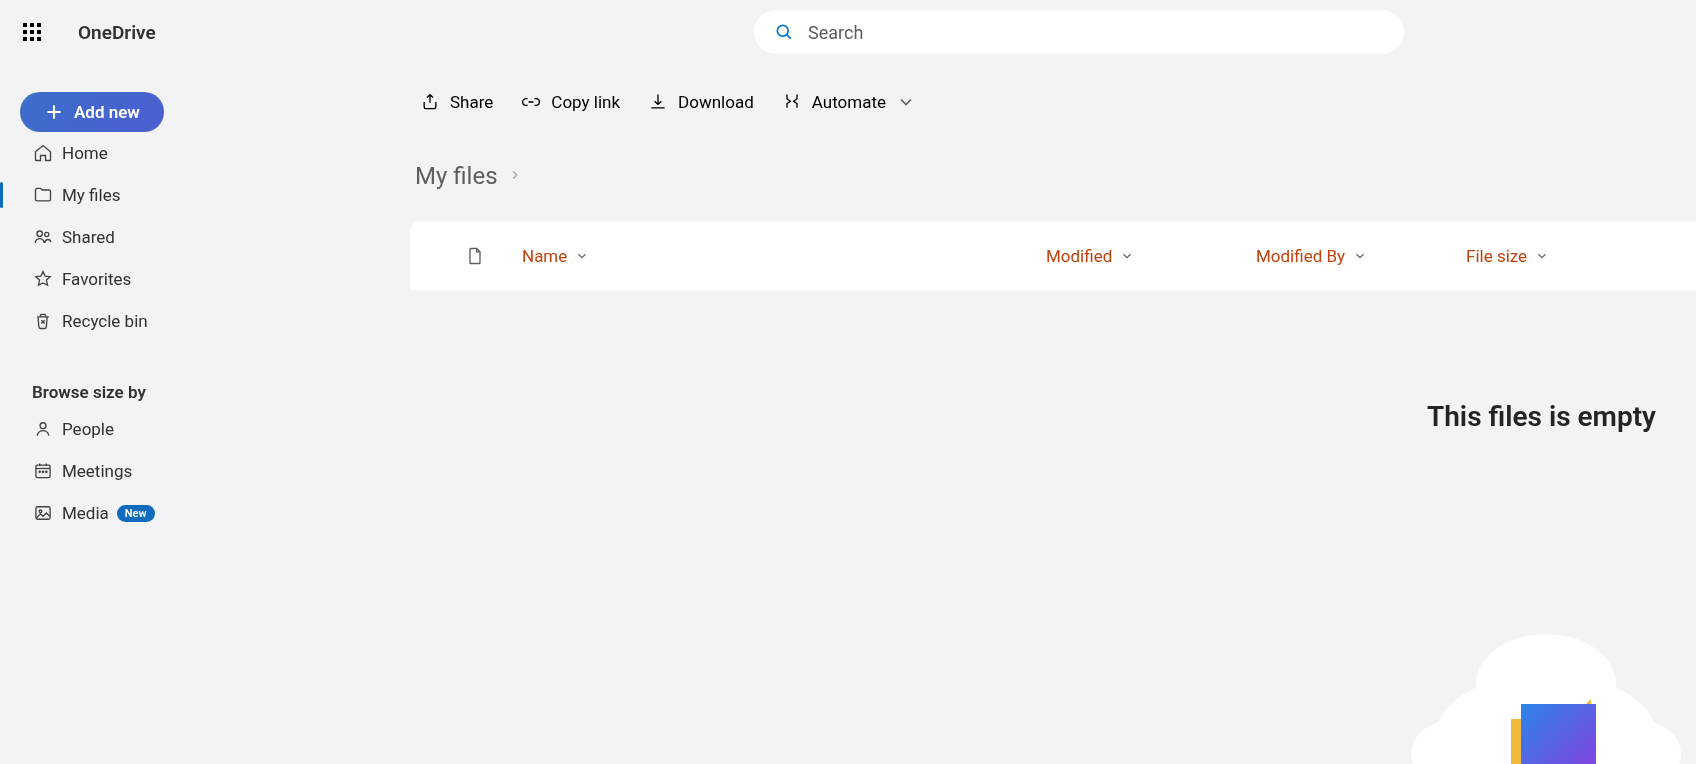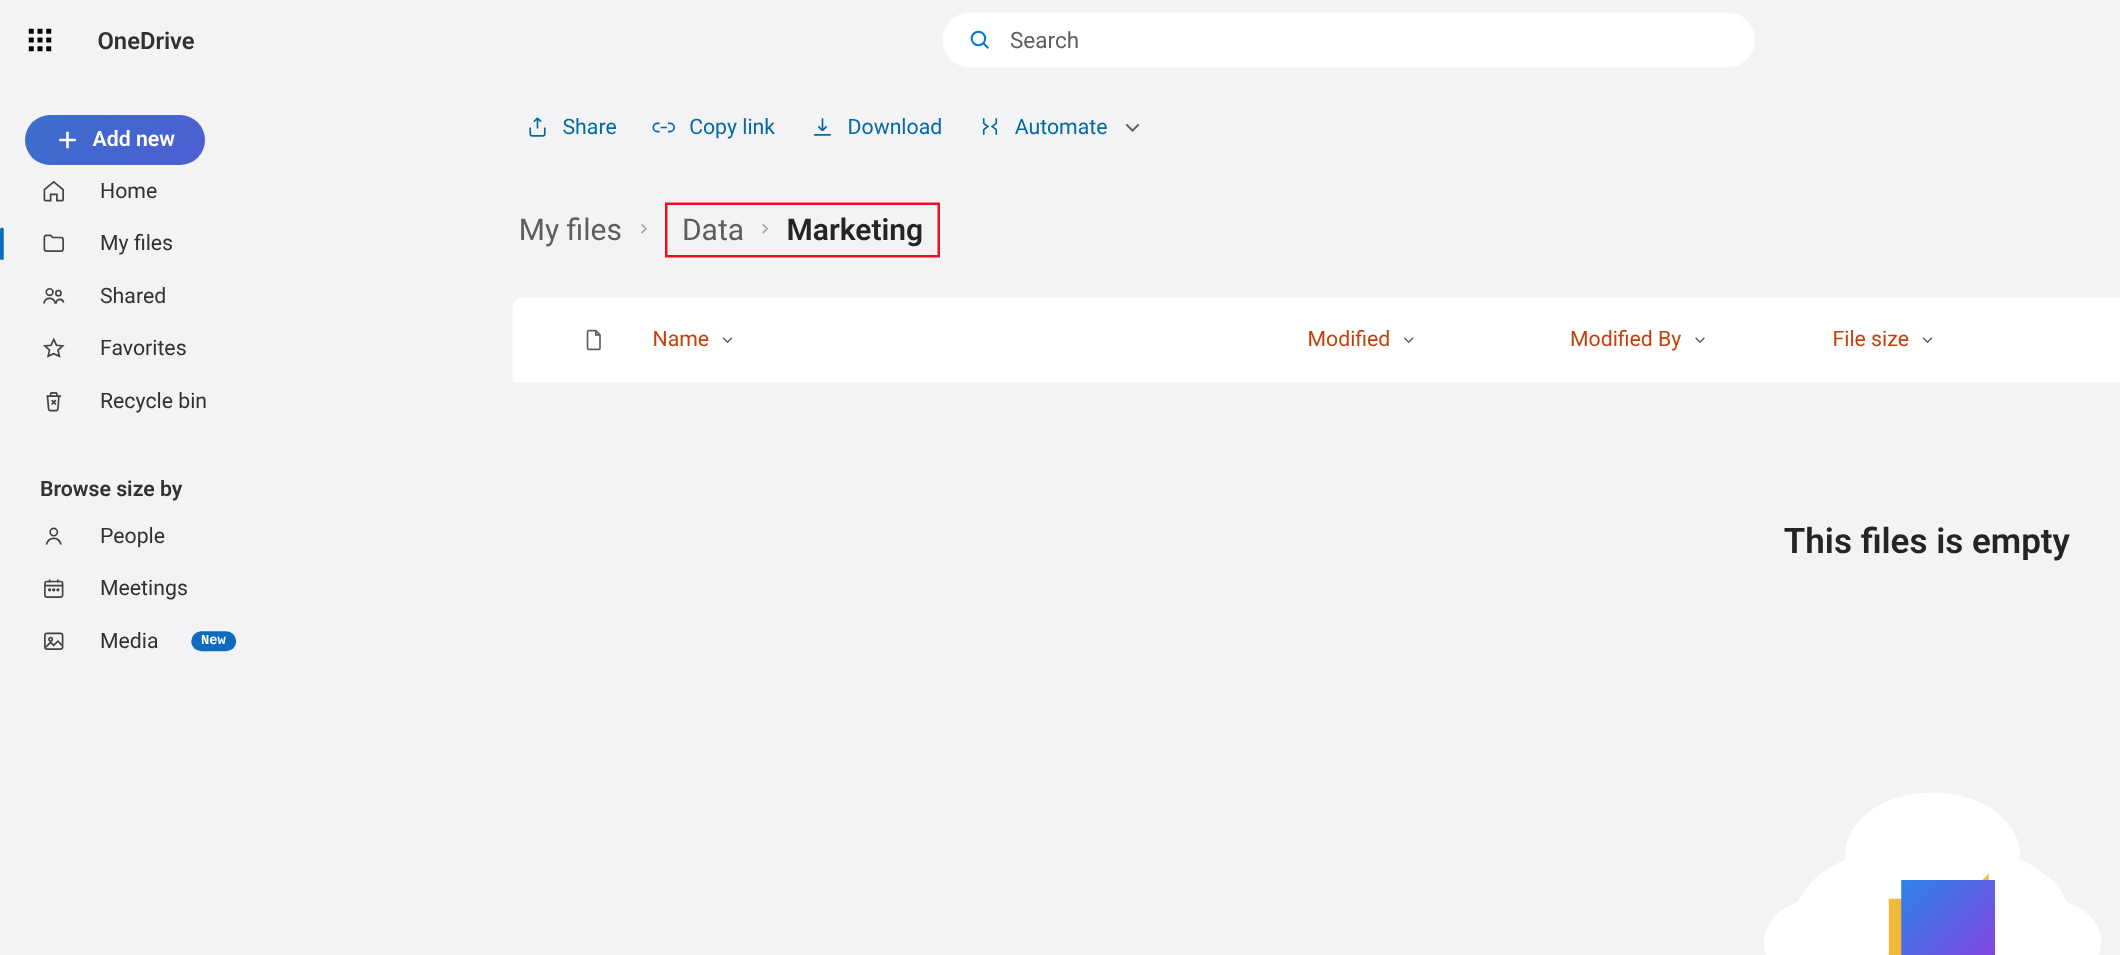--- a/index.html
+++ b/index.html
@@ -20,30 +20,30 @@
     
     .layout { display: flex; height: calc(100% - 64px); }
     .sidebar { width: 300px; padding: 28px 0 0 20px; }
 
     .add-new-btn { display: inline-flex; align-items: center; gap: 10px; background: linear-gradient(135deg, #3b6ecc, #4d5ed1); color: #fff; border: none; border-radius: 24px; padding: 10px 24px; font-size: 17px; font-weight: 600; cursor: pointer; }
     .add-new-btn svg { width: 20px; height: 20px; }
 
     .section-heading { font-size: 17px; font-weight: 600; color: #323130; margin: 40px 0 6px 12px; }
 
     .nav-list { list-style: none; }
-    .nav-item { display: flex; align-items: center; gap: 26px; padding: 10px 12px; font-size: 17px; color: #323130; cursor: pointer; border-radius: 4px; position: relative; }
+    .nav-item { display: flex; align-items: center; gap: 8px; padding: 10px 12px; font-size: 17px; color: #323130; cursor: pointer; border-radius: 4px; position: relative; }
     .nav-item.active::before { content: ""; position: absolute; left: -20px; top: 8px; bottom: 8px; width: 3px; background: #0f6cbd; border-radius: 2px; }
     .nav-item .icon { width: 22px; height: 22px; display: flex; align-items: center; justify-content: center; color: #424242; }
     .nav-item svg { width: 20px; height: 20px; }
-    .badge { background: #0f6cbd; color: #fff; font-size: 11px; font-weight: 600; padding: 2px 8px; border-radius: 10px; font-family: Liberation Mono, monospace; }
+    .badge { background: #0f6cbd; color: #fff; font-size: 11px; font-weight: 600; padding: 2px 8px; border-radius: 10px; }
 
     
     .main { flex: 1; padding: 28px 0 0 0; position: relative; }
     .toolbar { display: flex; gap: 28px; padding-left: 120px; margin-bottom: 50px; }
-    .tool-btn { display: inline-flex; align-items: center; gap: 10px; font-size: 17px; color: #0369a1; cursor: pointer; }
+    .tool-btn { display: inline-flex; align-items: center; gap: 10px; font-size: 17px; color: #000000; cursor: pointer; }
     .tool-btn svg { width: 20px; height: 20px; }
 
     .breadcrumb { display: flex; align-items: center; gap: 10px; padding-left: 115px; font-size: 24px; margin-bottom: 32px; }
     .crumb-link { color: #605e5c; cursor: pointer; }
     .crumb-sep { color: #a19f9d; font-size: 16px; }
     .crumb-current { color: #242424; font-weight: 600; }
     .highlight-box { border: 2px solid #e81123; padding: 6px 12px; display: inline-flex; align-items: center; gap: 10px; }
 
     .table-wrap { background: #fff; margin-left: 110px; border-top-left-radius: 8px; }
     .table-header { display: flex; align-items: center; height: 68px; padding: 0 30px; }
@@ -215,29 +215,20 @@
           </svg>
       </div>
     </div>
 
     <div class="breadcrumb">
       <span class="crumb-link">My files</span>
       <span class="crumb-sep">
         <svg viewBox="0 0 24 24" width="14" height="14" fill="none" stroke="currentColor" stroke-width="2">
             <path d="M9 6l6 6-6 6"></path>
           </svg>
-      </span>
-      <span class="highlight-box">
-        <span class="crumb-link">Data</span>
-        <span class="crumb-sep">
-          <svg viewBox="0 0 24 24" width="14" height="14" fill="none" stroke="currentColor" stroke-width="2">
-              <path d="M9 6l6 6-6 6"></path>
-            </svg>
-        </span>
-        <span class="crumb-current">Marketing</span>
       </span>
     </div>
 
     <div class="table-wrap">
       <div class="table-header">
         <div class="col col-icon">
           <svg viewBox="0 0 24 24" width="20" height="22" fill="none" stroke="#605e5c" stroke-width="1.6">
               <path d="M7 3h7l4 4v13a1 1 0 0 1-1 1H7a1 1 0 0 1-1-1V4a1 1 0 0 1 1-1Z"></path>
               <path d="M14 3v4h4"></path>
             </svg>

